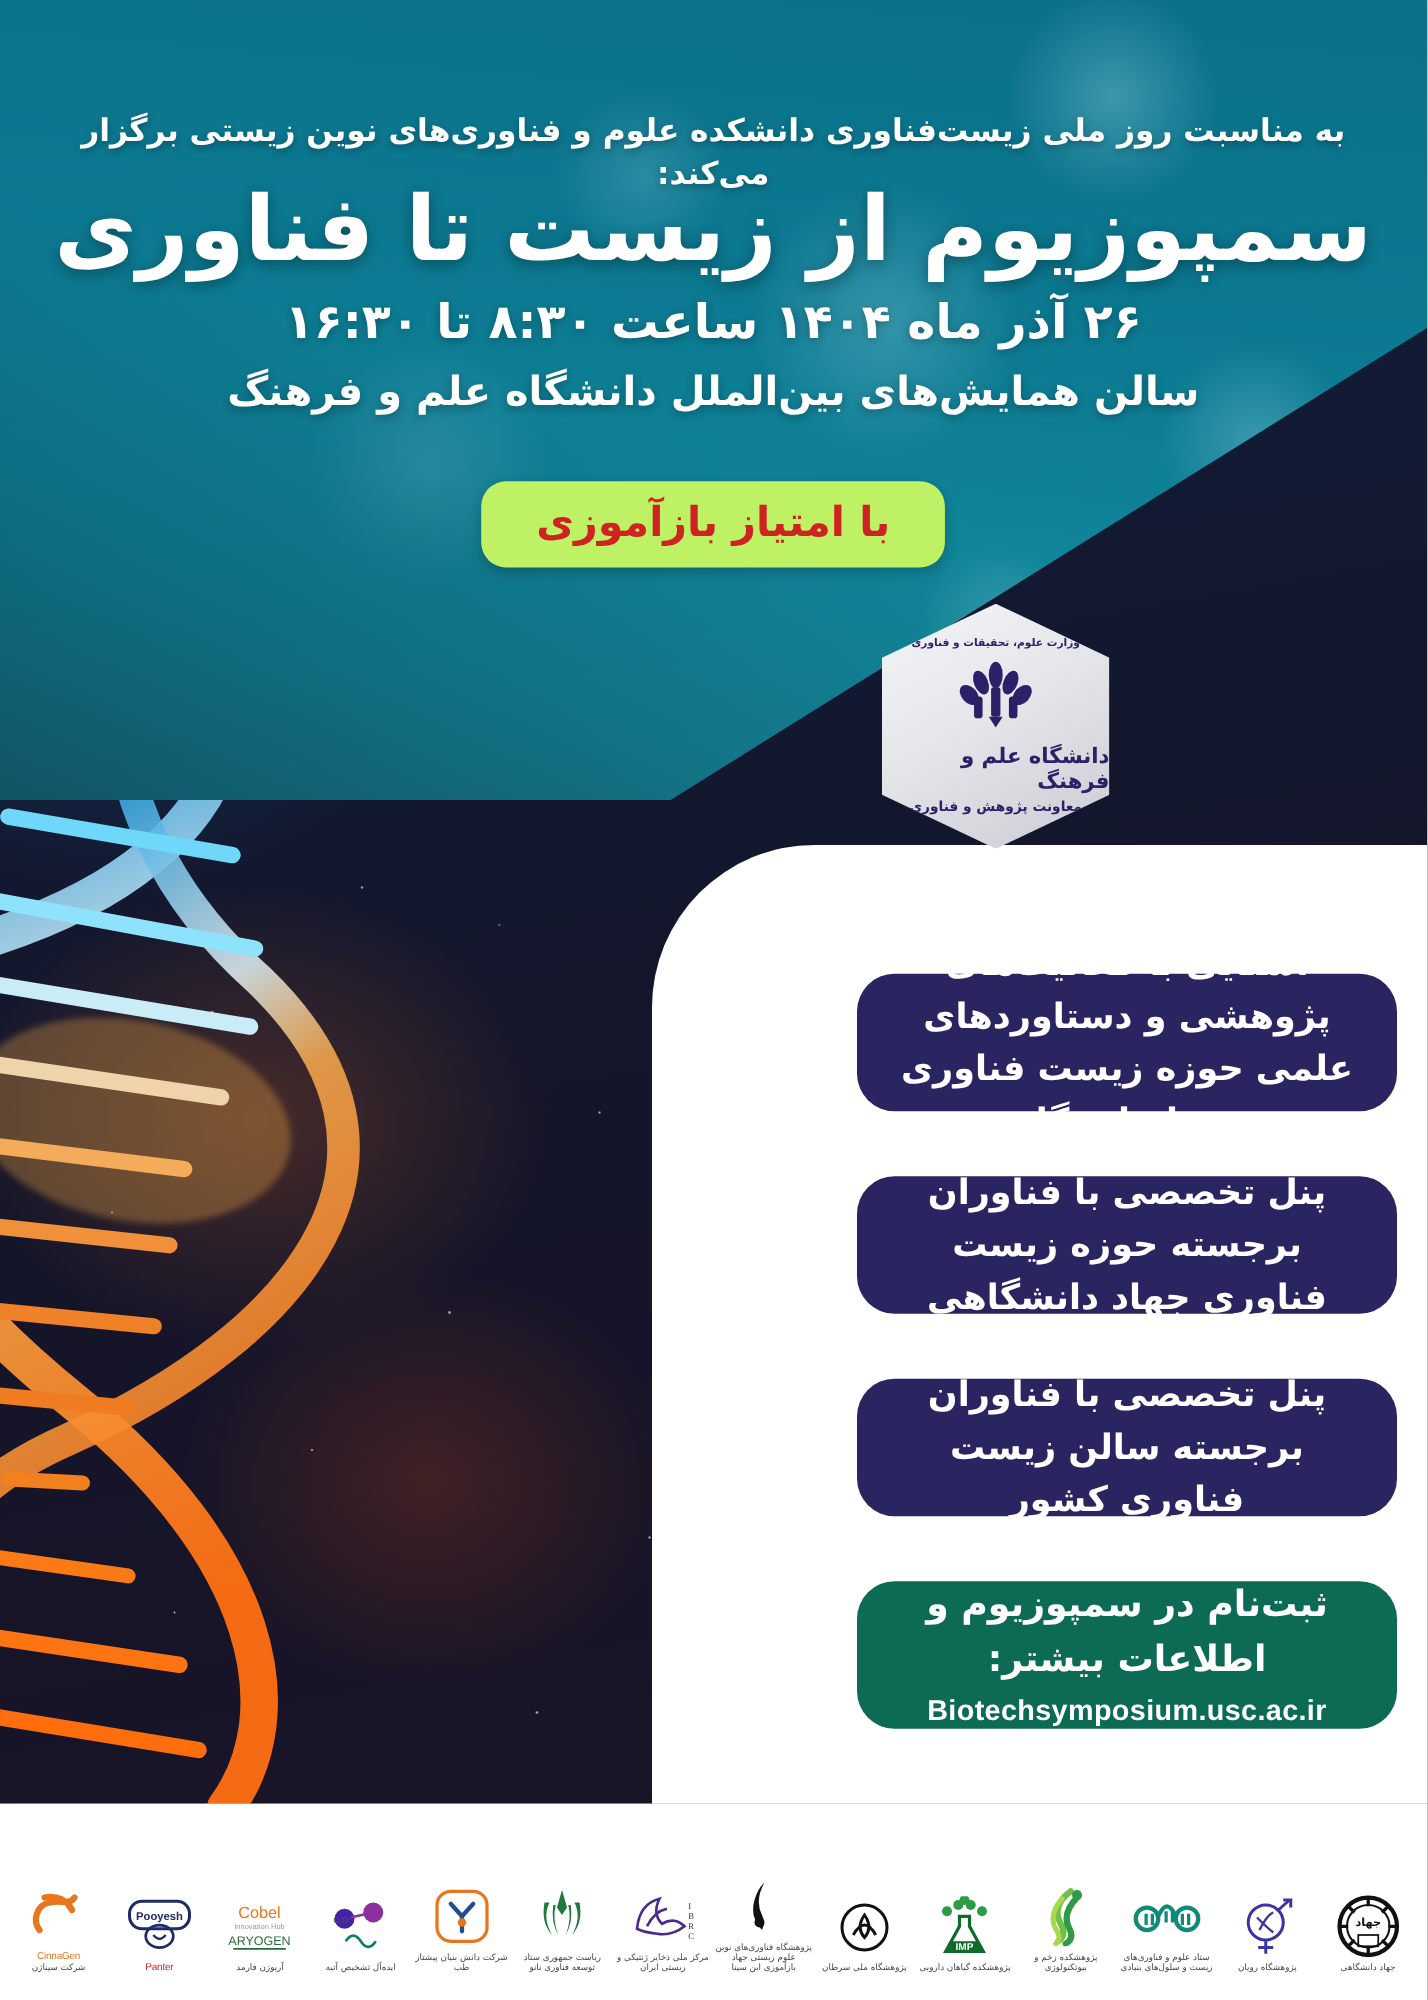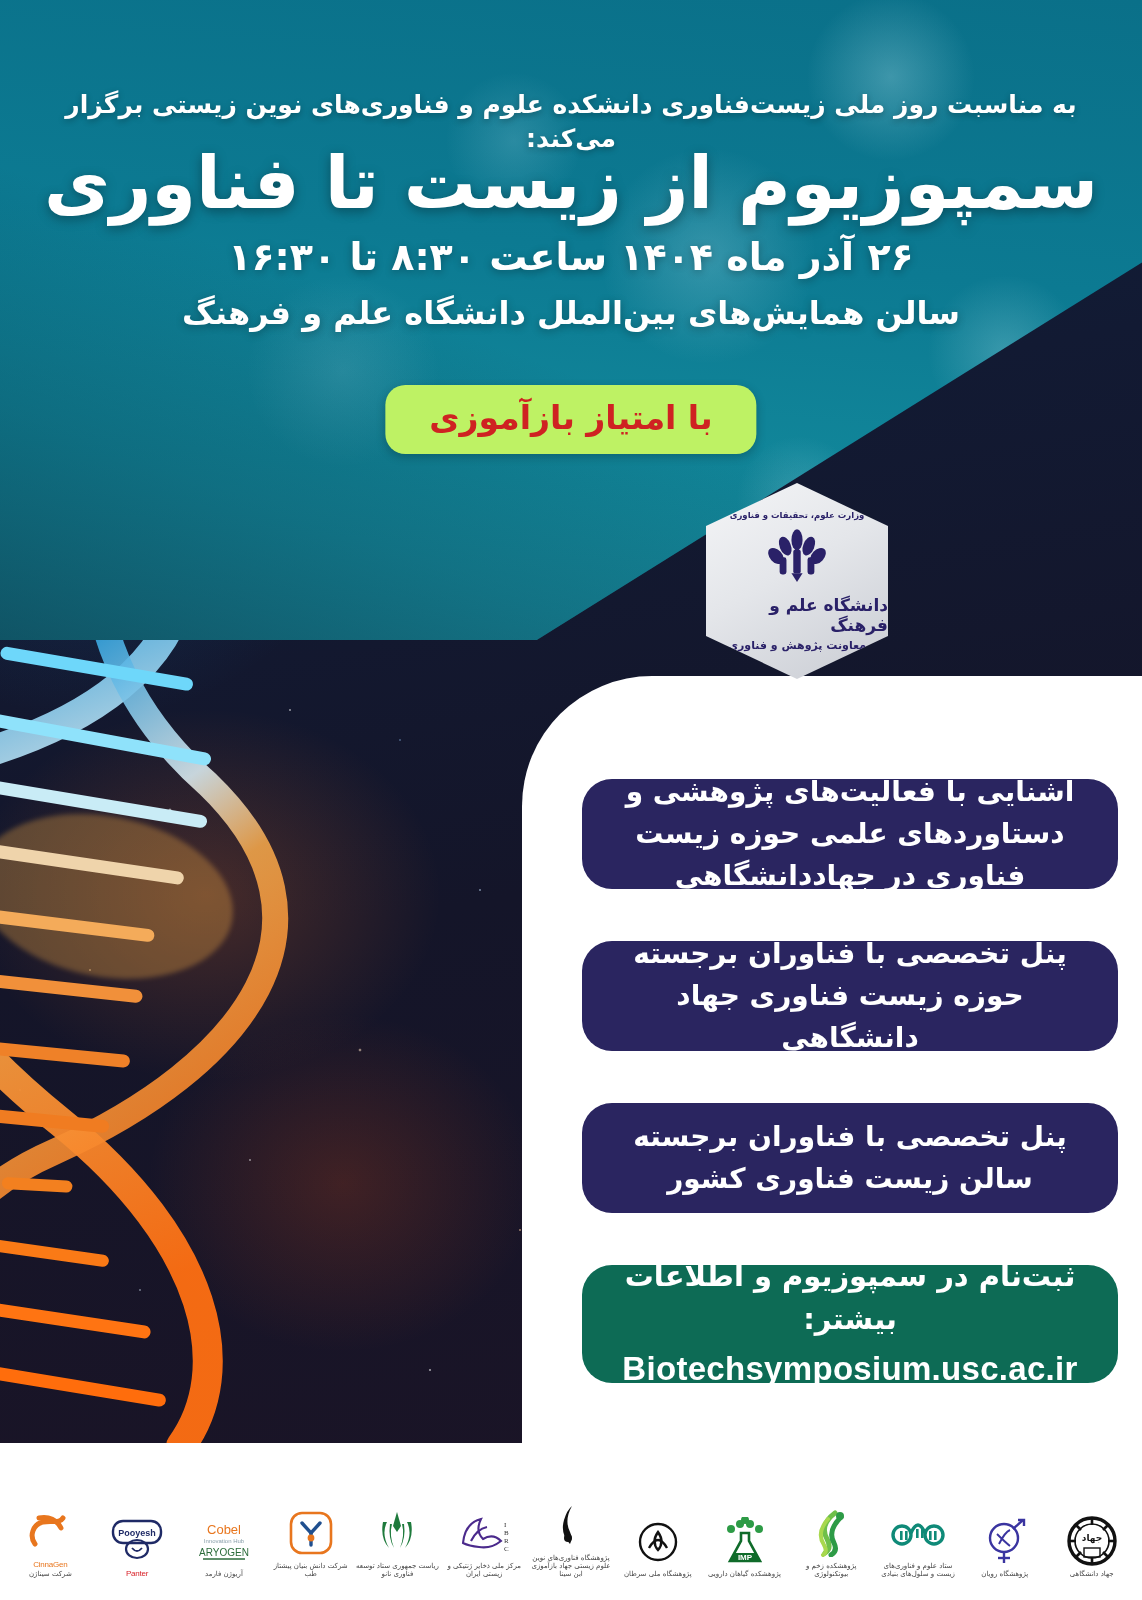--- a/index.html
+++ b/index.html
@@ -138,35 +138,35 @@
     justify-content:center; gap:4px;
     box-shadow:0 6px 16px rgba(0,0,0,.25);
   }
   .logo-top{ font-size:8.5px; color:#2a2168; font-weight:bold; letter-spacing:.2px; }
   .logo-mid{ font-size:17px; color:#2a2168; font-weight:bold; margin-top:2px;}
   .logo-sub{ font-size:11px; color:#2a2168; font-weight:bold;}
   .tulip{ width:62px; height:62px; margin:1px 0 2px; }
 
   
   .box{
-    position:absolute; right:24px; width:536px;
+    position:absolute; right:24px; width:432px;
     border-radius:30px;
     color:#ffffff; font-weight:bold;
     text-align:center; line-height:1.5;
     display:flex; align-items:center; justify-content:center;
     padding:22px 26px;
   }
   .box--navy { background:#2a2560; font-size:28px; }
   .box--green{ background:#0d6b55; font-size:31px; }
   .box1{ top:779px;  height:110px; }
   .box2{ top:941px;  height:110px; }
   .box3{ top:1103px; height:110px; }
   .box4{ top:1265px; height:118px; flex-direction:column; gap:2px;margin-left:36px; }
   .url{
-    font-size:33px; letter-spacing:.3px; direction:ltr;
+    font-size:23px; letter-spacing:.3px; direction:ltr;
     font-family:"Liberation Sans",sans-serif;
   }
   .reg-label{ font-size:29px; }
 
   
   .sponsors{
     position:absolute; left:0; bottom:0; width:100%; height:157px;
     background:#ffffff;
     display:flex; align-items:center; justify-content:space-between;
     padding:6px 8px 10px; gap:2px; direction:ltr;
@@ -323,20 +323,32 @@
         <svg width="62" height="44" viewBox="0 0 62 44" aria-hidden="true">
           <text x="31" y="15" font-size="13" fill="#e8761e" text-anchor="middle" font-family="Liberation Sans, sans-serif">Cobel</text>
           <text x="31" y="24" font-size="6" fill="#8aa0ab" text-anchor="middle" font-family="Liberation Sans, sans-serif">Innovation Hub</text>
           <text x="31" y="37" font-size="10" fill="#2b6b3a" text-anchor="middle" font-family="Liberation Sans, sans-serif">ARYOGEN</text>
           <line x1="10" y1="40" x2="52" y2="40" stroke="#2b6b3a" stroke-width="1.4"></line>
         </svg>
       </div>
       <div class="sp-fa">آریوژن فارمد</div>
     </div>
 
+    <div class="sp">
+      <div class="sp-mark">
+        <svg width="60" height="44" viewBox="0 0 60 44" aria-hidden="true">
+          <circle cx="17" cy="16" r="8" fill="#4422a8"></circle>
+          <circle cx="40" cy="11" r="8" fill="#8e2f9e"></circle>
+          <line x1="22" y1="15" x2="35" y2="12" stroke="#8e2f9e" stroke-width="2"></line>
+          <text x="8" y="19" font-size="7" fill="#555" font-family="Liberation Sans, sans-serif">C O</text>
+          <path d="M18 34 q6 -9 12 0 q6 9 12 0" fill="none" stroke="#0f7f72" stroke-width="2.2"></path>
+        </svg>
+      </div>
+      <div class="sp-fa">ایده‌آل تشخیص آتیه</div>
+    </div>
 
     <div class="sp">
       <div class="sp-mark">
         <svg width="46" height="46" viewBox="0 0 46 46" aria-hidden="true">
           <rect x="3" y="3" width="40" height="40" rx="11" fill="none" stroke="#e8761e" stroke-width="2.6"></rect>
           <path d="M14 13 L23 23 L32 13" fill="none" stroke="#1f4f8f" stroke-width="3.4" stroke-linecap="round"></path>
           <line x1="23" y1="23" x2="23" y2="35" stroke="#1f4f8f" stroke-width="3.4" stroke-linecap="round"></line>
           <circle cx="23" cy="28" r="3.4" fill="#e8761e"></circle>
         </svg>
       </div>

